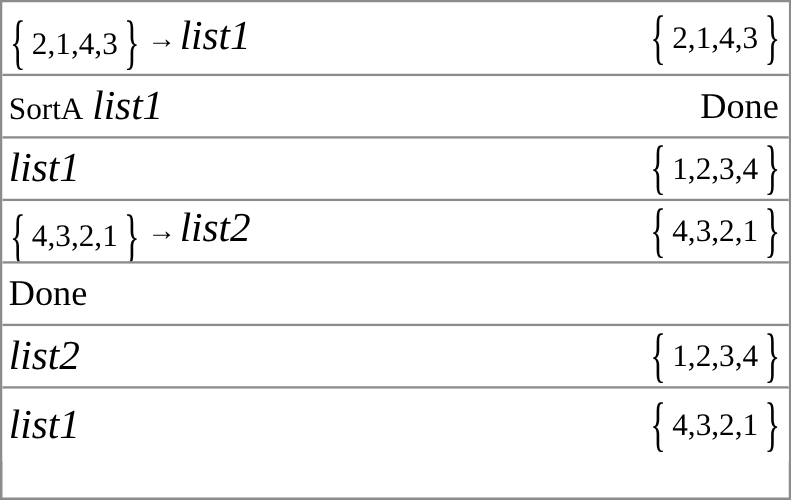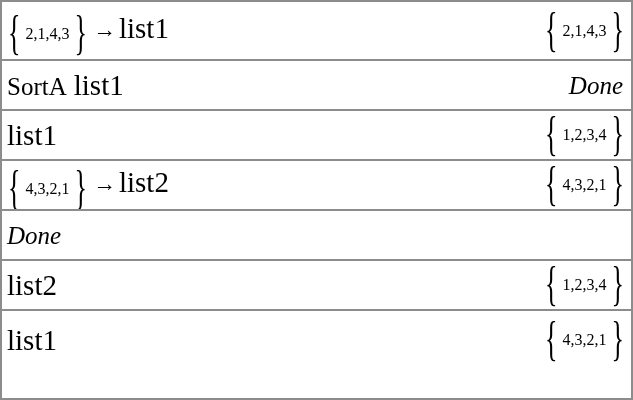--- a/index.html
+++ b/index.html
@@ -54,26 +54,26 @@
   }
   .expr   { text-align: left;  }
   .result { text-align: right; }
 
   
   .fn {               
     font-style: normal;
     font-size: 25px;
   }
   .var {              
-    font-size: 29px;
+    font-style: italic;
+    font-size: 33px;
     margin-top: 44px;
   }
   .done {
-    font-style: italic;
-    font-size: 25px;
+    font-size: 29px;
     padding-right: 2px;
   }
   .arrow {
     font-style: normal;
     font-size: 23px;
     padding: 0 3px 0 5px;
     position: relative;
     top: -1px;
   }
   .sp { display: inline-block; width: 7px; }
@@ -88,21 +88,21 @@
     font-style: normal;
     font-size: 26px;
     display: inline-block;
     transform: scaleY(1.85);
     transform-origin: center;
     line-height: 1;
     padding: 0 1px;
   }
   .listnums {
     font-style: normal;
-    font-size: 16px;
+    font-size: 25px;
     padding: 0 4px;
     letter-spacing: 0px;
   }
 </style>
 </head>
 <body>
 
 <div id="calc-table">
     <div class="hist-row h-tall">
       <div class="expr"><span class="listlit">

